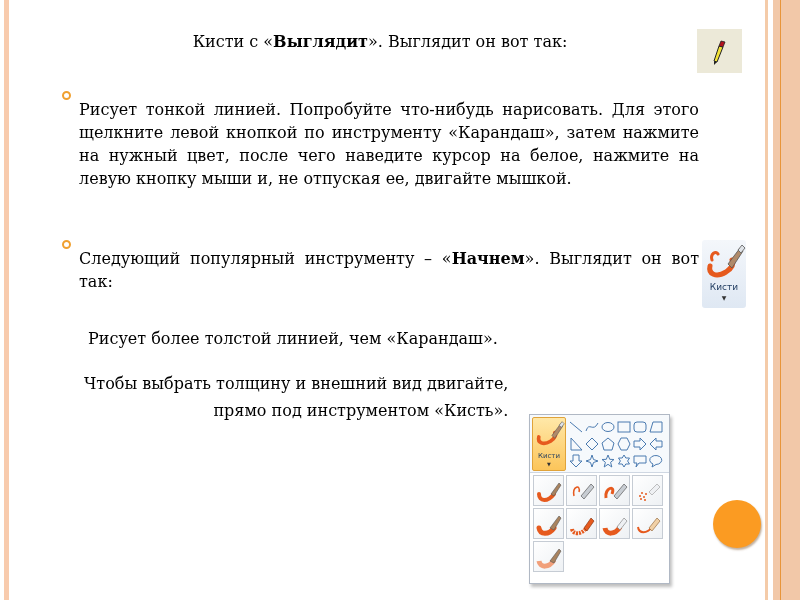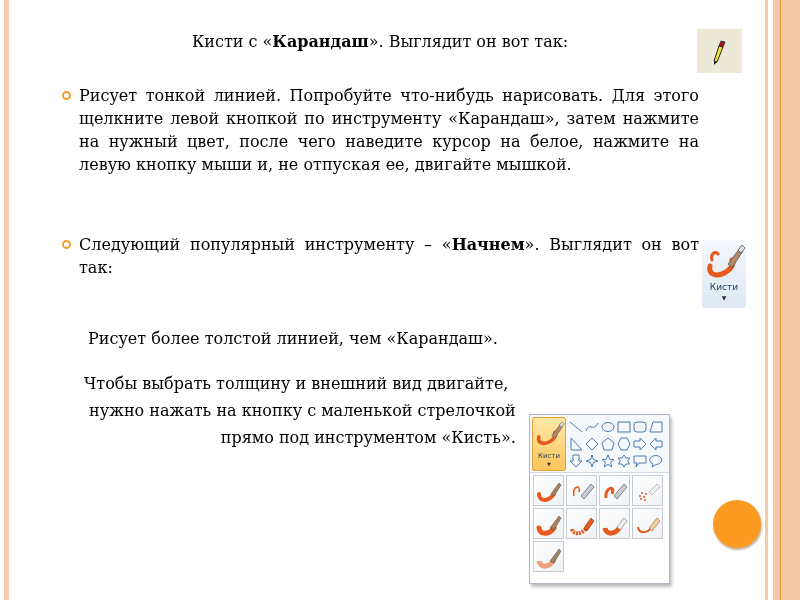--- a/index.html
+++ b/index.html
@@ -14,21 +14,21 @@
   .right-band { position: absolute; left: 773px; top: 0; width: 27px; height: 600px; background: #f2c8a8; }
   .right-line { position: absolute; left: 780px; top: 0; width: 1px; height: 600px; background: #e8953a; }
 
   .text { position: absolute; font-size: 16px; line-height: 23px; }
   .title { left: 0; width: 760px; top: 30px; text-align: center; }
   .bullet-block { left: 62px; width: 637px; }
   .bullet-block .marker {
     position: absolute; left: 0; top: 7px; width: 5px; height: 5px;
     border: 2px solid #f0a030; border-radius: 50%;
   }
-  .bullet-block .para { margin-left: 17px; text-align: justify; text-align-last: left; }
+  .bullet-block .para { margin-left: 17px; text-align: justify; text-align-last: left; margin-top: 14px; }
   .b1 { top: 84px; }
   .b2 { top: 233px; }
   .p3 { left: 88px; top: 313px; margin-top: 14px; }
   .p4 { left: 84px; top: 370px; line-height: 27px; }
 
   
   .pencil-box {
     position: absolute; left: 697px; top: 29px; width: 45px; height: 44px;
     background: #ece9d8;
   }
@@ -68,21 +68,21 @@
   b { font-weight: bold; }
 </style>
 </head>
 <body>
 
 <div class="left-strip"></div>
 <div class="right-thin"></div>
 <div class="right-band"></div>
 <div class="right-line"></div>
 
-<div class="text title"><span>Кисти с «</span><b>Карандаш</b><span>». Выглядит он вот так:</span></div>
+<div class="text title"><span>Кисти с «</span><b>Выглядит</b><span>». Выглядит он вот так:</span></div>
 
 <div class="pencil-box">
   <svg width="45" height="44" viewBox="0 0 45 44">
     <polygon points="17,32 22,17 26,18 20,33" fill="#f2e238" stroke="#222" stroke-width="1"></polygon>
     <polygon points="22,17 24,12 28,13 26,18" fill="#b3121e" stroke="#222" stroke-width="0.8"></polygon>
     <polygon points="17,32 20,33 17,36" fill="#222"></polygon>
   </svg>
 </div>
 
 <div class="text bullet-block b1">
@@ -103,21 +103,20 @@
     <polygon points="36,8 40,3 43,6 39,11" fill="#dfe3e8" stroke="#555" stroke-width="0.8"></polygon>
   </svg>
   <div class="lbl">Кисти</div>
   <div class="arr">▼</div>
 </div>
 
 <div class="text p3">Рисует более толстой линией, чем «Карандаш».</div>
 
 <div class="text p4">
   <div>Чтобы выбрать толщину и внешний вид двигайте,</div>
-  <div style="white-space:pre;"> нужно нажать на кнопку с маленькой стрелочкой</div>
   <div style="white-space:pre;text-align:right;"> прямо под инструментом «Кисть».</div>
 </div>
 
 <div class="panel">
   <div class="panel-top">
     <div class="panel-brush-btn">
       <svg width="32" height="32" viewBox="0 0 44 40">
         <path d="M8,24 C6,32 14,36 24,30 C30,26 32,22 30,18" stroke="#e65a1e" stroke-width="5" fill="none" stroke-linecap="round"></path>
         <polygon points="26,22 38,6 41,9 30,26" fill="#b08a6a" stroke="#555" stroke-width="0.8"></polygon>
         <polygon points="36,8 40,3 43,6 39,11" fill="#dfe3e8" stroke="#555" stroke-width="0.8"></polygon>

